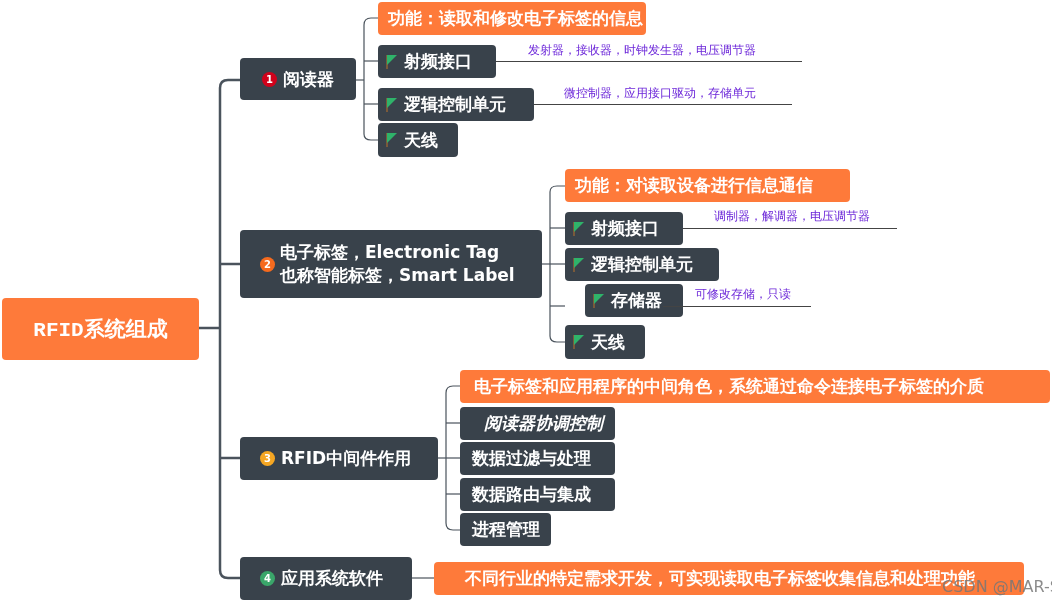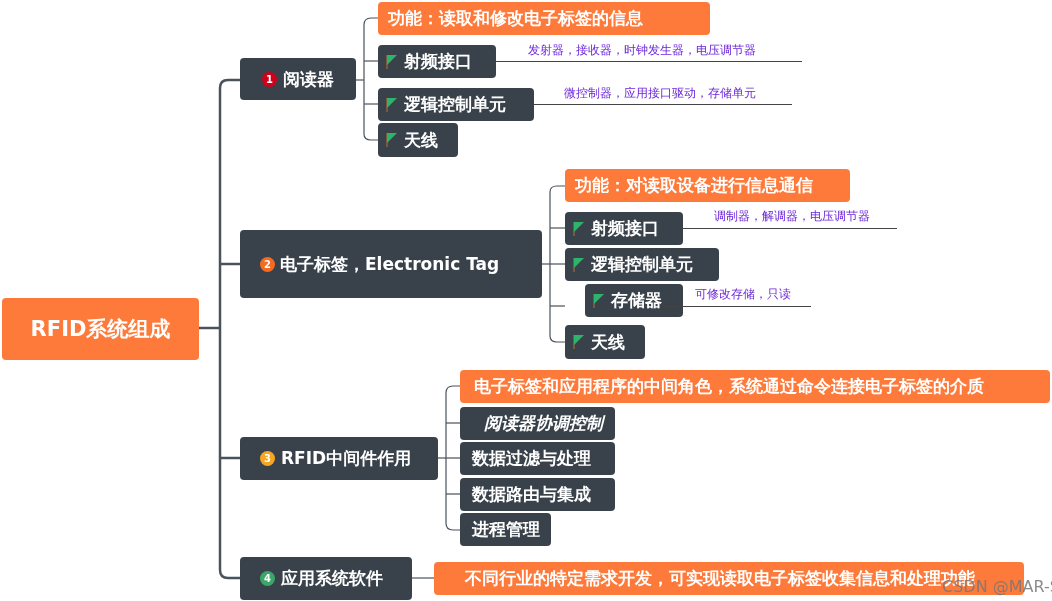--- a/index.html
+++ b/index.html
@@ -54,29 +54,29 @@
     <path d="M446 393 Q446 386 453 386 H460"></path>
     <path d="M446 393 V523 Q446 530 453 530 H460"></path>
     <path d="M446 423 H460"></path>
     <path d="M446 458 H460"></path>
     <path d="M446 494 H460"></path>
 
     <path d="M412 578 H434"></path>
   </g>
 </svg>
 
-<div class="node orange root" style="left:2px;top:298px;width:197px;height:62px;">
+<div class="node orange root" style="left:2px;top:298px;width:197px;height:62px;font-family:Liberation Mono, monospace;">
   <span>RFID系统组成</span>
 </div>
 
 <div class="node dark main" style="left:240px;top:58px;width:116px;height:42px;">
   <span class="num" style="background:#d0021b;">1</span>
   <span>阅读器</span>
 </div>
-<div class="node orange sub" style="left:378px;top:2px;width:332px;height:33px;padding-left:10px;">
+<div class="node orange sub" style="left:378px;top:2px;width:268px;height:33px;padding-left:10px;">
   <span>功能：读取和修改电子标签的信息</span>
 </div>
 <div class="node dark sub" style="left:378px;top:45px;width:118px;height:33px;">
   <span class="flag"></span>
   <span>射频接口</span>
 </div>
 <div class="note" style="left:528px;top:42px;">发射器，接收器，时钟发生器，电压调节器</div>
 <div class="uline" style="left:496px;top:61px;width:306px;"></div>
 
 <div class="node dark sub" style="left:378px;top:88px;width:156px;height:33px;">
@@ -87,20 +87,21 @@
 <div class="uline" style="left:534px;top:104px;width:258px;"></div>
 
 <div class="node dark sub" style="left:378px;top:123px;width:80px;height:34px;">
   <span class="flag"></span>
   <span>天线</span>
 </div>
 
 <div class="node dark main two-line" style="left:240px;top:230px;width:302px;height:68px;padding-left:40px;">
   <span class="num" style="background:#f56a1e;position:absolute;left:20px;top:27px;">2</span>
   <span>电子标签，Electronic Tag</span>
+  <span>也称智能标签，Smart Label</span>
 </div>
 <div class="node orange sub" style="left:565px;top:169px;width:285px;height:33px;padding-left:10px;">
   <span>功能：对读取设备进行信息通信</span>
 </div>
 <div class="node dark sub" style="left:565px;top:212px;width:118px;height:33px;">
   <span class="flag"></span>
   <span>射频接口</span>
 </div>
 <div class="note" style="left:714px;top:208px;">调制器，解调器，电压调节器</div>
 <div class="uline" style="left:683px;top:228px;width:214px;"></div>

